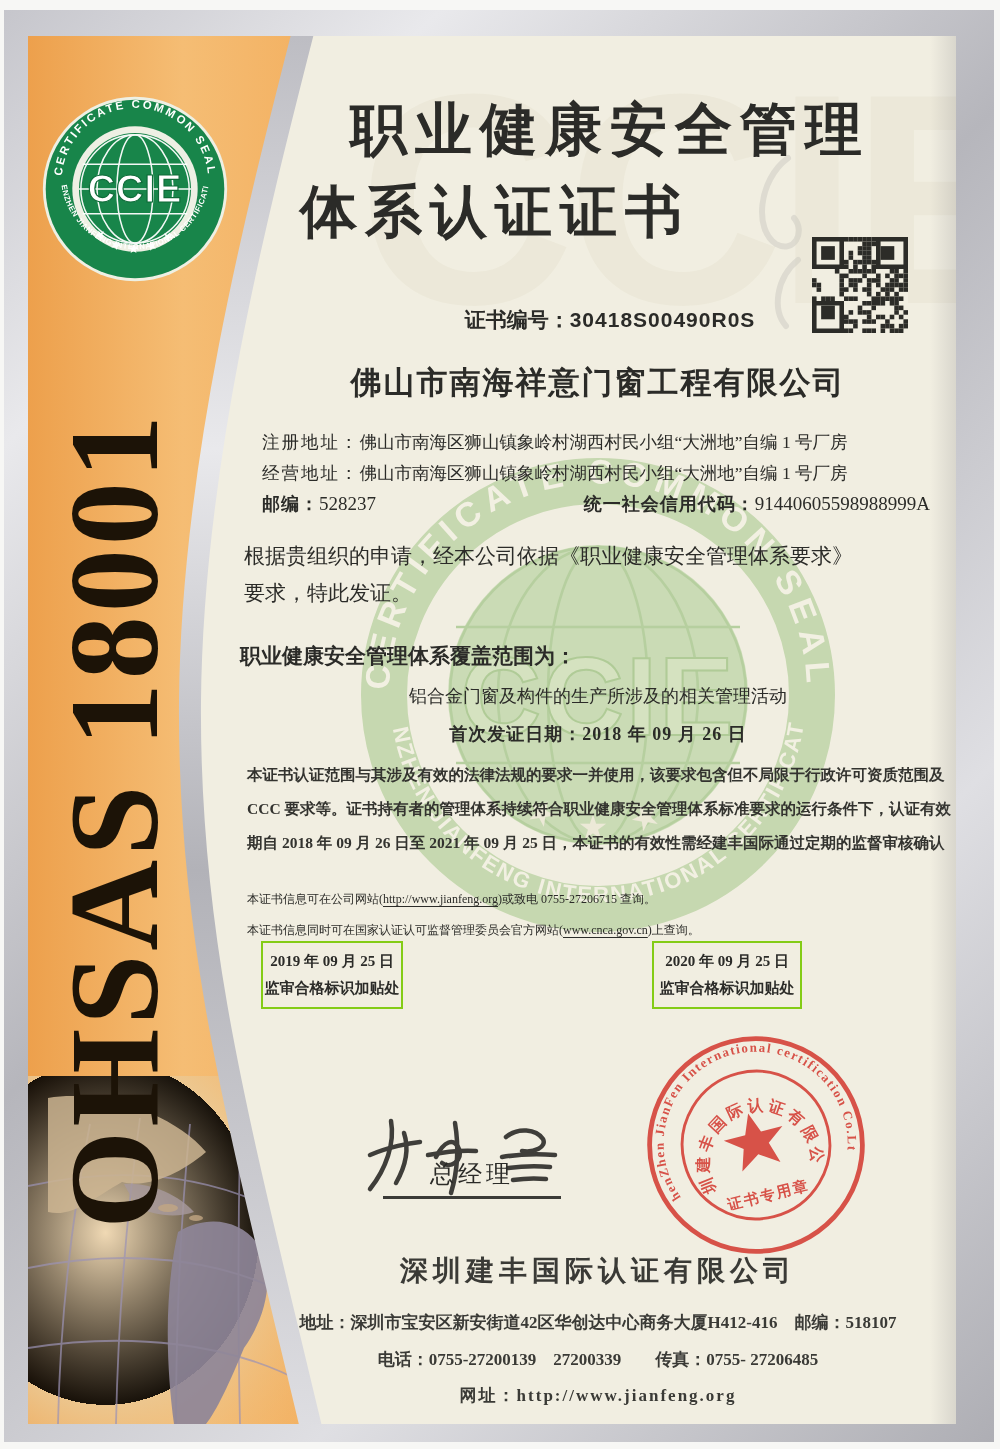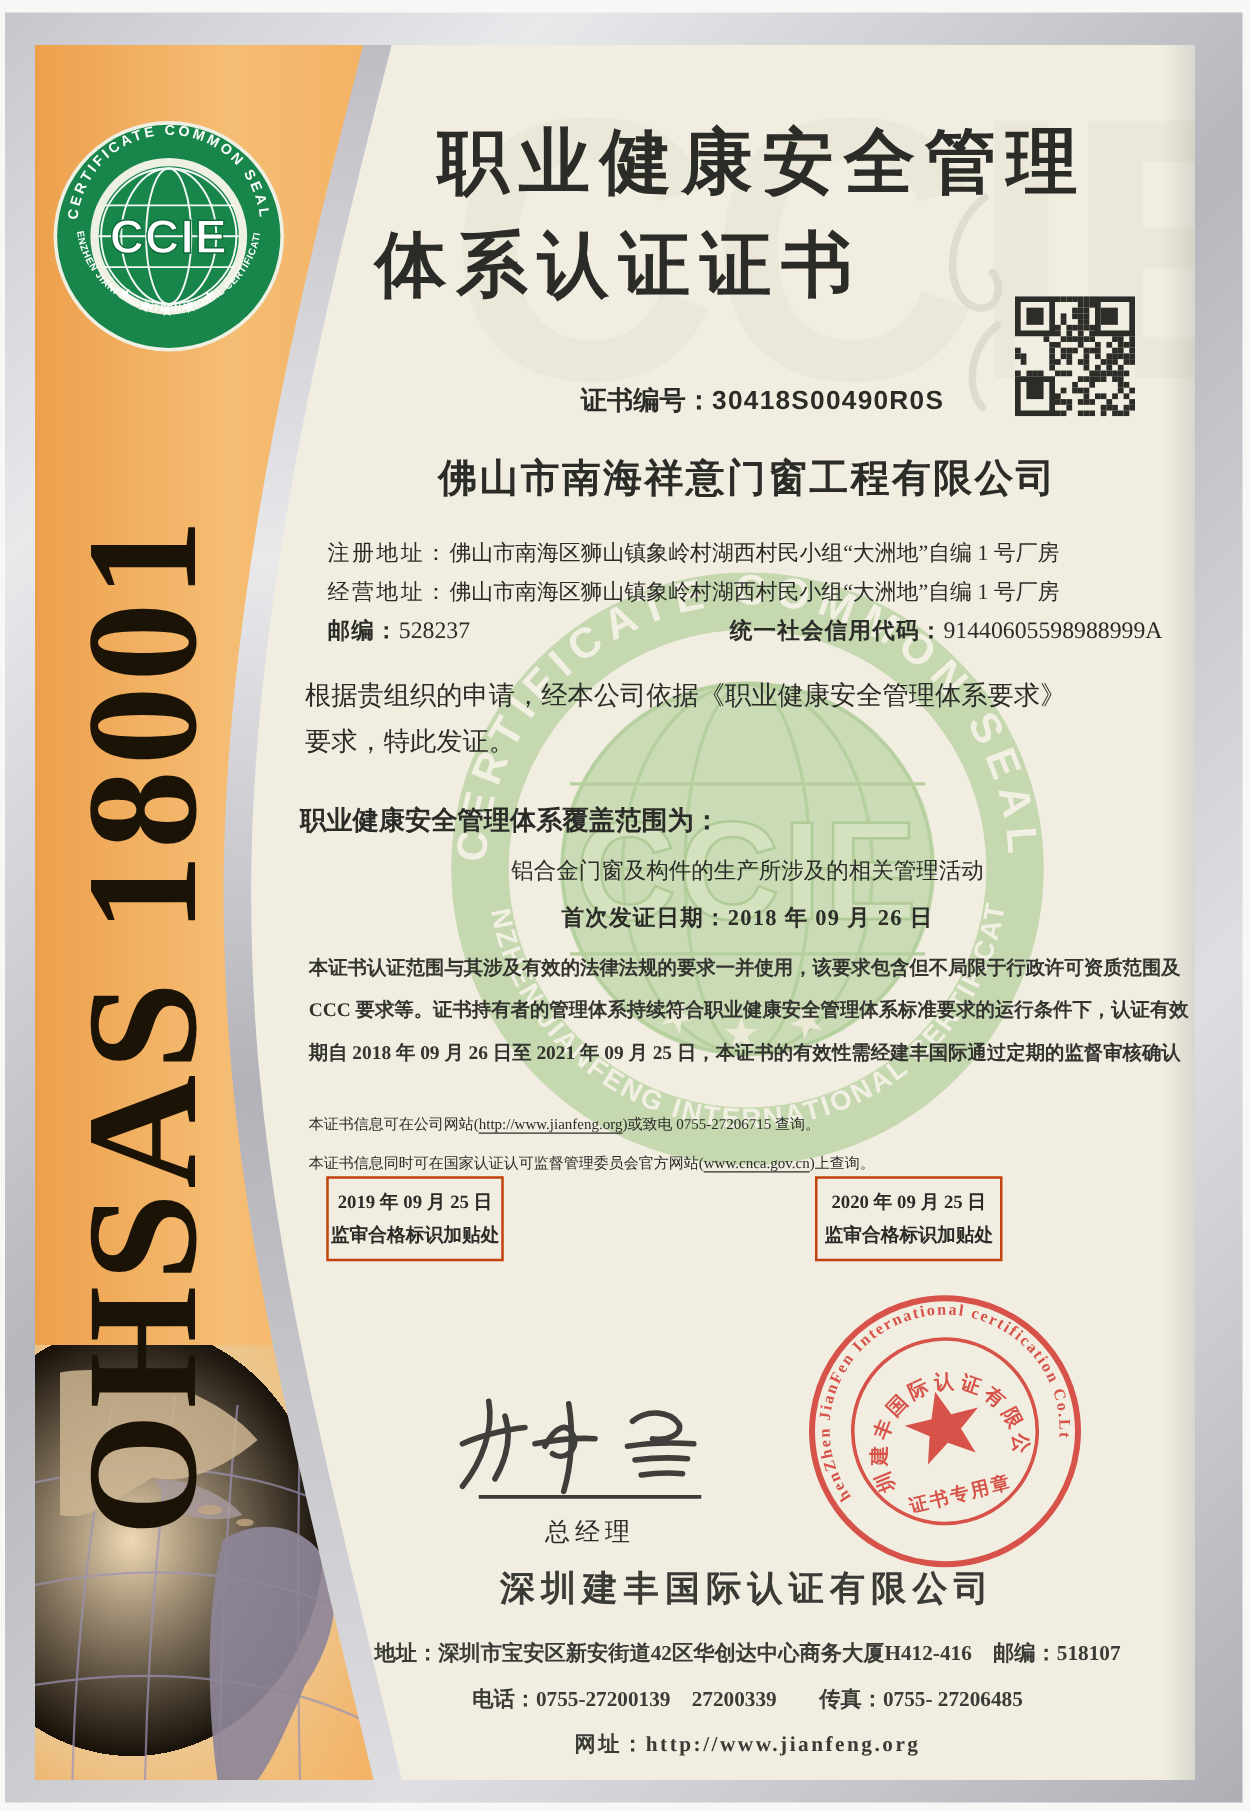--- a/index.html
+++ b/index.html
@@ -30,26 +30,26 @@
   .postrow{left:262px;top:492px;width:668px;display:flex;justify-content:space-between;font-size:18px;}
   .postrow b{letter-spacing:1px;}
   .postrow .val{font-size:19px;}
   .grant{left:244px;top:538px;width:714px;font-size:21px;line-height:37px;}
   .scopehead{left:240px;top:642px;width:716px;text-align:left;font-size:21px;font-weight:bold;}
   .scopetxt{left:240px;top:684px;width:716px;text-align:center;font-size:18px;}
   .firstissue{left:240px;top:722px;width:716px;text-align:center;font-size:18px;font-weight:bold;letter-spacing:1px;}
   .terms{left:247px;top:758px;width:714px;font-size:15.5px;line-height:34px;font-weight:bold;color:#33332f;}
   .infoline{left:247px;width:714px;font-size:12px;font-weight:normal;}
   .infoline u{text-underline-offset:3px;}
-  .auditbox{border:2px solid #c2410c;height:64px;text-align:center;font-size:15px;font-weight:bold;
+  .auditbox{border:2px solid #84cc16;height:64px;text-align:center;font-size:15px;font-weight:bold;
             display:flex;flex-direction:column;justify-content:center;gap:8px;}
   .issuer-name{left:240px;top:1252px;width:716px;text-align:center;font-size:28px;font-weight:bold;letter-spacing:5px;color:#3a3a36;}
   .issuer-line{left:240px;width:716px;text-align:center;font-size:17px;font-weight:bold;color:#3a3a36;}
   .sigline{left:383px;top:1196px;width:178px;height:3px;background:#3b3b37;}
-  .sigtitle{left:383px;top:1212px;width:178px;text-align:center;font-size:20px;letter-spacing:4px;}
+  .sigtitle{left:383px;top:1158px;width:178px;text-align:center;font-size:24px;letter-spacing:4px;}
   .qr{left:812px;top:237px;width:96px;height:96px;}
 </style>
 </head>
 <body>
 
 <div class="abs frame"></div>
 <div class="abs cert"></div>
 
 <div class="abs clipwrap">
   <div class="ghost-letters">CCIE</div>

